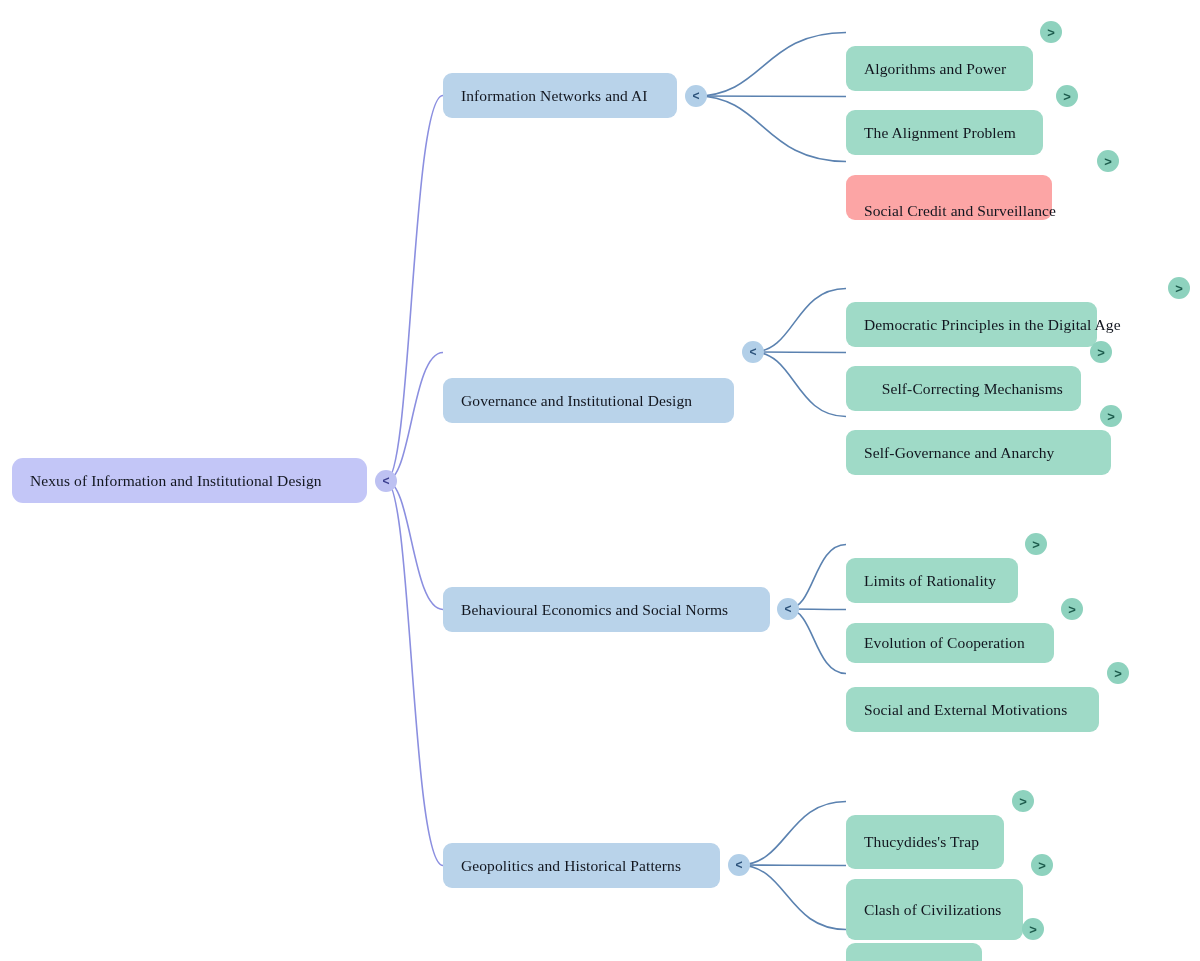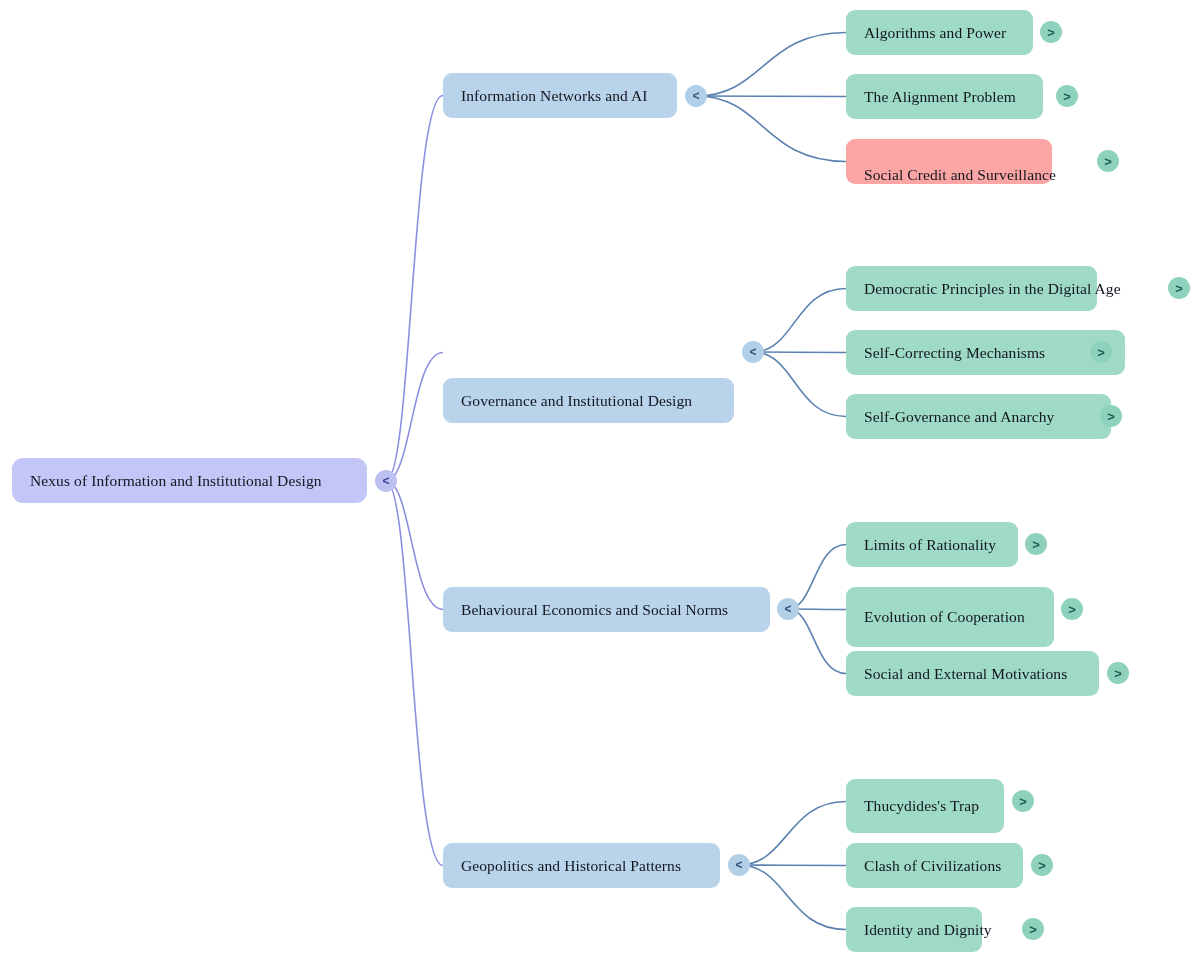--- a/index.html
+++ b/index.html
@@ -37,20 +37,21 @@
   }
   .node.root {
     background: #c3c6f7;
     border-radius: 11px;
   }
   .node.branch {
     background: #b9d3ea;
   }
   .node.leaf {
     background: #9fdac7;
+    margin-top: 36px;
   }
   .toggle {
     position: absolute;
     box-sizing: border-box;
     display: flex;
     align-items: center;
     justify-content: center;
     border-radius: 50%;
     font-family: "Liberation Sans", sans-serif;
     font-weight: 700;
@@ -140,21 +141,21 @@
       </div>
       <div class="toggle branch-toggle" style="background: rgb(178, 207, 232); left: 742px; top: 341px;">
         <span>&lt;</span>
       </div>
       <div class="node leaf" style="background: rgb(159, 218, 199); left: 846px; top: 266px; width: 251px; height: 45px;">
         <span>Democratic Principles in the Digital Age</span>
       </div>
       <div class="toggle leaf-toggle" style="background: rgb(142, 210, 190); left: 1168px; top: 277px;">
         <span>&gt;</span>
       </div>
-      <div class="node leaf" style="background: rgb(159, 218, 199); left: 846px; top: 330px; width: 279px; height: 45px;">
+      <div class="node leaf" style="background: rgb(159, 218, 199); left: 846px; top: 330px; width: 235px; height: 45px; justify-content: flex-end;">
         <span>Self-Correcting Mechanisms</span>
       </div>
       <div class="toggle leaf-toggle" style="background: rgb(142, 210, 190); left: 1090px; top: 341px;">
         <span>&gt;</span>
       </div>
       <div class="node leaf" style="background: rgb(159, 218, 199); left: 846px; top: 394px; width: 265px; height: 45px;">
         <span>Self-Governance and Anarchy</span>
       </div>
       <div class="toggle leaf-toggle" style="background: rgb(142, 210, 190); left: 1100px; top: 405px;">
         <span>&gt;</span>
@@ -164,21 +165,21 @@
       </div>
       <div class="toggle branch-toggle" style="background: rgb(178, 207, 232); left: 777px; top: 598px;">
         <span>&lt;</span>
       </div>
       <div class="node leaf" style="background: rgb(159, 218, 199); left: 846px; top: 522px; width: 172px; height: 45px;">
         <span>Limits of Rationality</span>
       </div>
       <div class="toggle leaf-toggle" style="background: rgb(142, 210, 190); left: 1025px; top: 533px;">
         <span>&gt;</span>
       </div>
-      <div class="node leaf" style="background: rgb(159, 218, 199); left: 846px; top: 587px; width: 208px; height: 60px;">
+      <div class="node leaf" style="background: rgb(159, 218, 199); left: 846px; top: 587px; width: 208px; height: 40px;">
         <span>Evolution of Cooperation</span>
       </div>
       <div class="toggle leaf-toggle" style="background: rgb(142, 210, 190); left: 1061px; top: 598px;">
         <span>&gt;</span>
       </div>
       <div class="node leaf" style="background: rgb(159, 218, 199); left: 846px; top: 651px; width: 253px; height: 45px;">
         <span>Social and External Motivations</span>
       </div>
       <div class="toggle leaf-toggle" style="background: rgb(142, 210, 190); left: 1107px; top: 662px;">
         <span>&gt;</span>
@@ -188,21 +189,21 @@
       </div>
       <div class="toggle branch-toggle" style="background: rgb(178, 207, 232); left: 728px; top: 854px;">
         <span>&lt;</span>
       </div>
       <div class="node leaf" style="background: rgb(159, 218, 199); left: 846px; top: 779px; width: 158px; height: 54px;">
         <span>Thucydides's Trap</span>
       </div>
       <div class="toggle leaf-toggle" style="background: rgb(142, 210, 190); left: 1012px; top: 790px;">
         <span>&gt;</span>
       </div>
-      <div class="node leaf" style="background: rgb(159, 218, 199); left: 846px; top: 843px; width: 177px; height: 45px;">
+      <div class="node leaf" style="background: rgb(159, 218, 199); left: 846px; top: 843px; width: 177px; height: 61px;">
         <span>Clash of Civilizations</span>
       </div>
       <div class="toggle leaf-toggle" style="background: rgb(142, 210, 190); left: 1031px; top: 854px;">
         <span>&gt;</span>
       </div>
       <div class="node leaf" style="background: rgb(159, 218, 199); left: 846px; top: 907px; width: 136px; height: 45px;">
         <span>Identity and Dignity</span>
       </div>
       <div class="toggle leaf-toggle" style="background: rgb(142, 210, 190); left: 1022px; top: 918px;">
         <span>&gt;</span>

